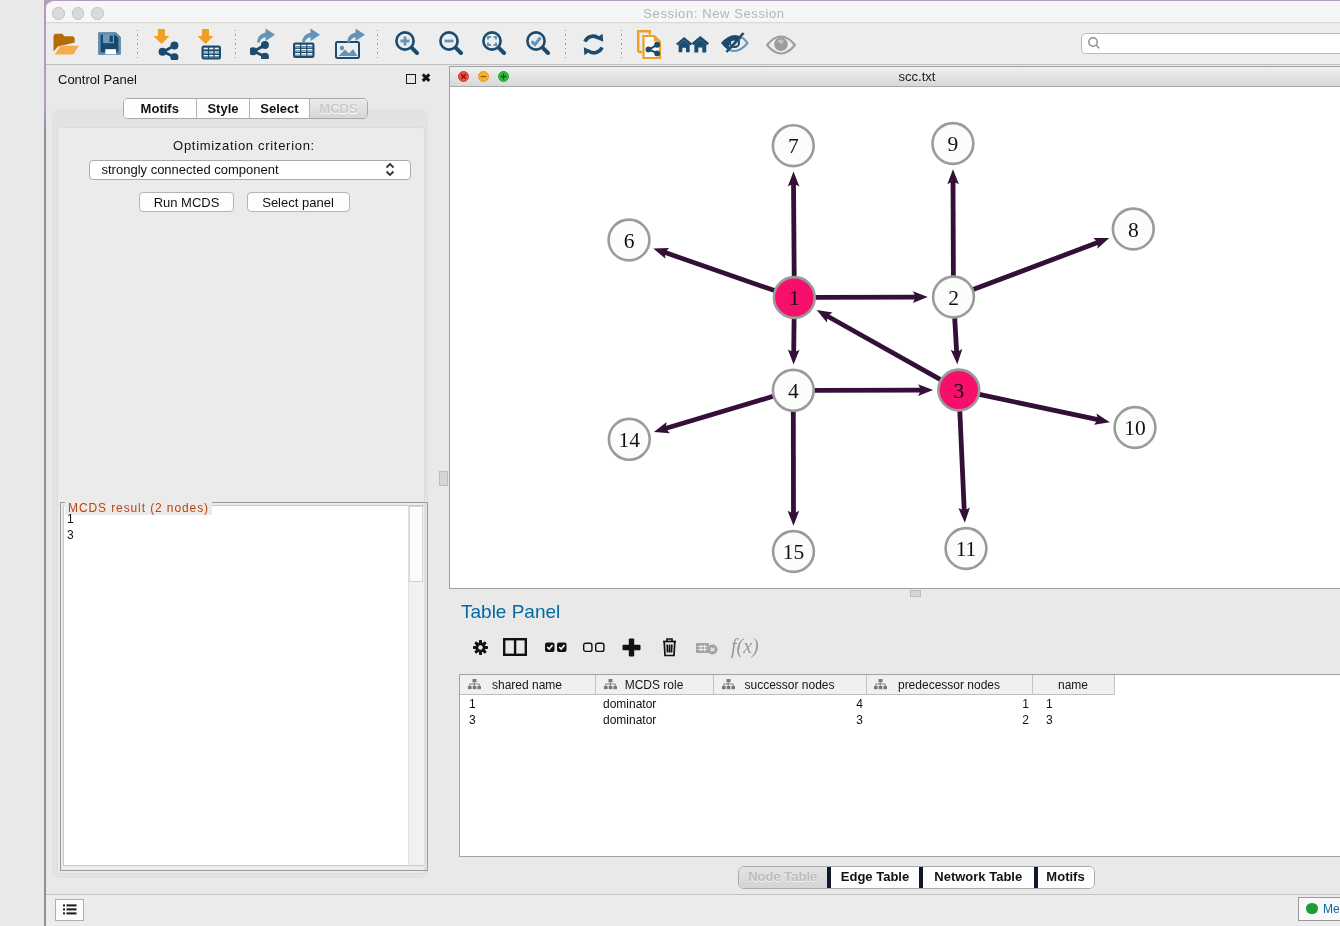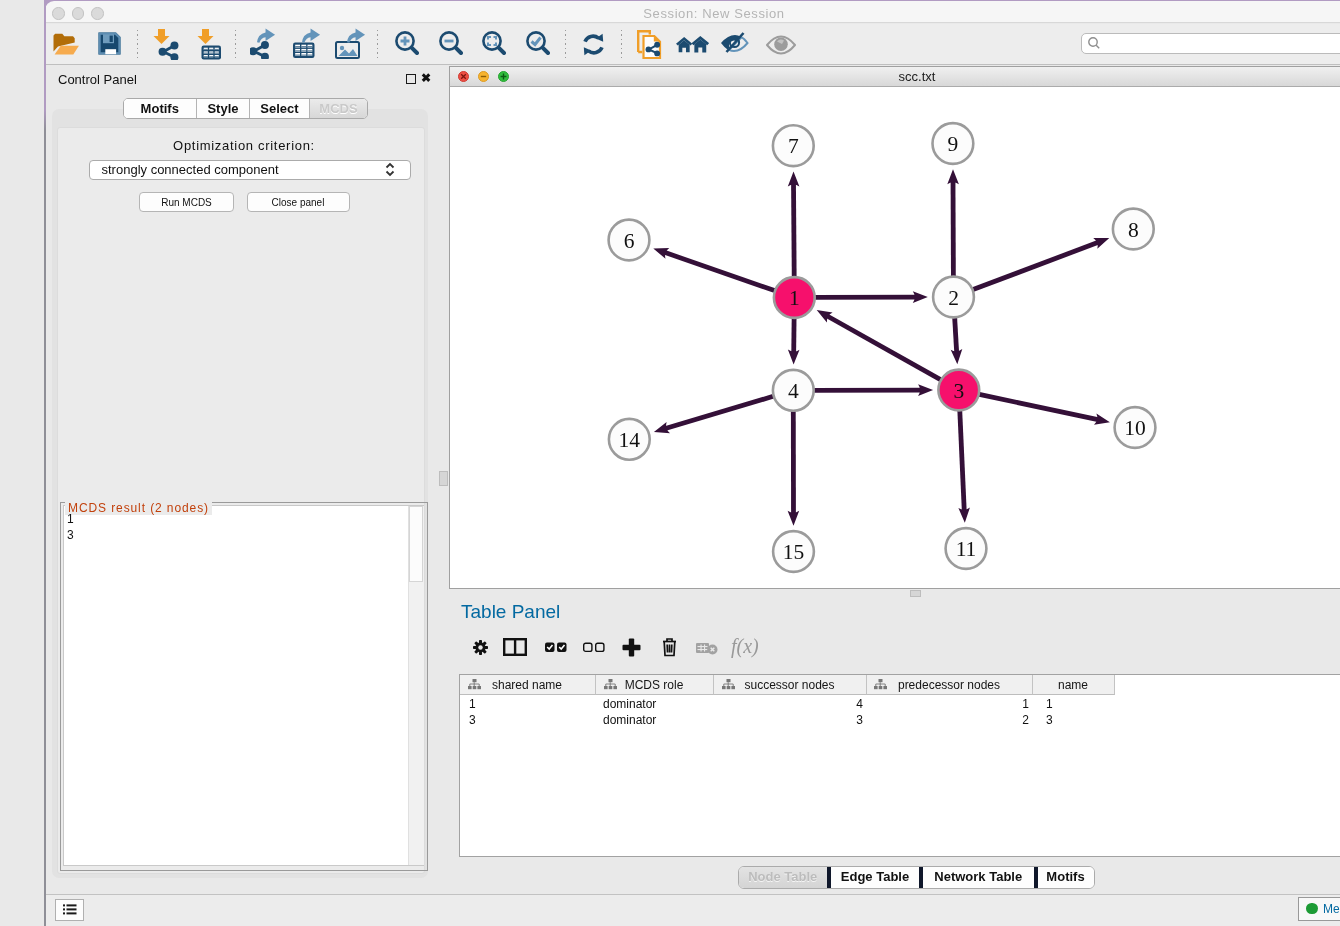--- a/index.html
+++ b/index.html
@@ -24,21 +24,21 @@
 #cpFloat{left:361.5px;top:74px;width:8px;height:8px;border:1.6px solid #1a1a1a;}
 #cpClose{left:377px;top:71px;font-size:12px;font-weight:bold;color:#111;}
 #cpTabs{left:78.5px;top:97.5px;height:19.5px;display:flex;border:1px solid #a9a9a9;border-radius:5px;overflow:hidden;background:#fff;}
 .cptab{height:19.5px;line-height:19.5px;text-align:center;font-size:13px;font-weight:bold;color:#111;background:#fdfdfd;border-left:1px solid #b4b4b4;box-sizing:border-box;}
 .cptab:first-child{border-left:none;}
 .cptab.sel{background:linear-gradient(#ebebeb,#d7d7d7);color:#c9c9c9;text-shadow:0 1px 0 #fff;}
 #cpOuter{left:8px;top:109px;width:376px;height:769px;background:#e2e2e2;border-radius:7px;}
 #cpInner{left:13px;top:127px;width:366px;height:745px;background:#ebebeb;border:1px solid #dcdcdc;border-radius:3px;}
 #optlab{left:13px;top:138px;width:374px;text-align:center;font-size:13px;color:#111;letter-spacing:0.7px;}
 #combo{left:44.5px;top:160px;width:308.5px;height:17.5px;background:#fff;border:1px solid #ababab;border-radius:4px;font-size:13px;color:#111;line-height:17.5px;padding-left:12px;box-sizing:content-box;}
-.btn{position:absolute;height:19.5px;background:#fdfdfd;border:1px solid #b5b5b5;border-radius:4px;font-size:10px;color:#111;text-align:center;line-height:19px;box-sizing:border-box;}
+.btn{position:absolute;height:19.5px;background:#fdfdfd;border:1px solid #b5b5b5;border-radius:4px;font-size:13px;color:#111;text-align:center;line-height:19px;box-sizing:border-box;}
 #groupbox{left:16px;top:501.5px;width:366px;height:367px;border:1px solid #9a9a9a;}
 #grouplab{left:21px;top:501px;font-size:12px;color:#c2410c;background:#ebebeb;padding:0 3px;letter-spacing:0.9px;}
 #groupwhite{left:19px;top:505px;width:361px;height:360.5px;background:#fff;border:1px solid #c9c9c9;box-sizing:border-box;}
 #gscroll{left:364px;top:506px;width:15px;height:358.5px;background:#f1f1f1;border-left:1px solid #e0e0e0;}
 #gthumb{left:365px;top:506px;width:14px;height:76px;background:#fcfcfc;border:1px solid #d5d5d5;box-sizing:border-box;}
 #gtext{left:23px;top:511px;font-size:12px;line-height:16px;color:#111;}
 
 #netwin{left:404.5px;top:66px;width:932px;height:522.5px;border:1px solid #a0a0a0;background:#fff;box-sizing:border-box;}
 #nettbar{left:404.5px;top:66px;width:932px;height:20.5px;background:linear-gradient(#f0f0f0,#d8d8d8);border:1px solid #a0a0a0;border-bottom:1px solid #ababab;box-sizing:border-box;}
 .ntl{position:absolute;top:70.8px;width:11.5px;height:11.5px;border-radius:50%;box-sizing:border-box;display:flex;align-items:center;justify-content:center;}
@@ -232,21 +232,21 @@
 <div class="cptab" style="width:53px;">Style</div>
 <div class="cptab" style="width:60px;">Select</div>
 <div class="cptab sel" style="width:58px;">MCDS</div>
 </div>
 <div class="abs" id="combo">strongly connected component</div>
 <div class="abs" id="optlab">Optimization criterion:</div>
 <svg class="icon" style="left:340px;top:161.5px" width="12" height="15" viewBox="0 0 12 15">
       <path d="M2.5 5.5 L6 2 L9.5 5.5 M2.5 9.5 L6 13 L9.5 9.5" fill="none" stroke="#333" stroke-width="1.8"></path>
     </svg>
 <div class="abs btn" style="left:95px;top:192px;width:95px;">Run MCDS</div>
-<div class="abs btn" style="left:202.5px;top:192px;width:103px;">Close panel</div>
+<div class="abs btn" style="left:202.5px;top:192px;width:103px;">Select panel</div>
 <div class="abs" id="groupbox"></div>
 <div class="abs" id="groupwhite"></div>
 <div class="abs" id="gscroll"></div>
 <div class="abs" id="gthumb"></div>
 <div class="abs" id="grouplab">MCDS result (2 nodes)</div>
 <div class="abs" id="gtext">1<br>3</div>
 
 <div class="abs" id="netwin"></div>
 <div class="abs" id="nettbar"></div>
 <div class="abs ntl" style="left:413.5px;background:#ee4e44;border:1px solid #cf3a31;">

